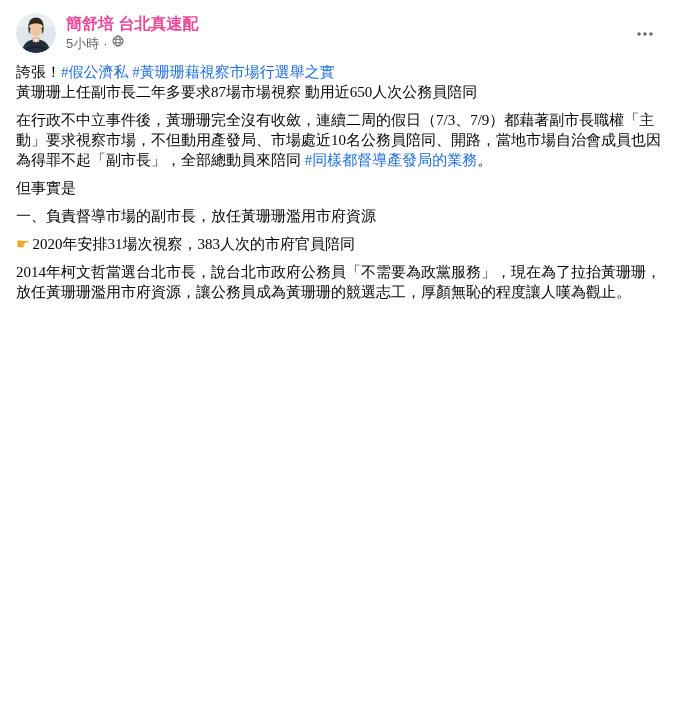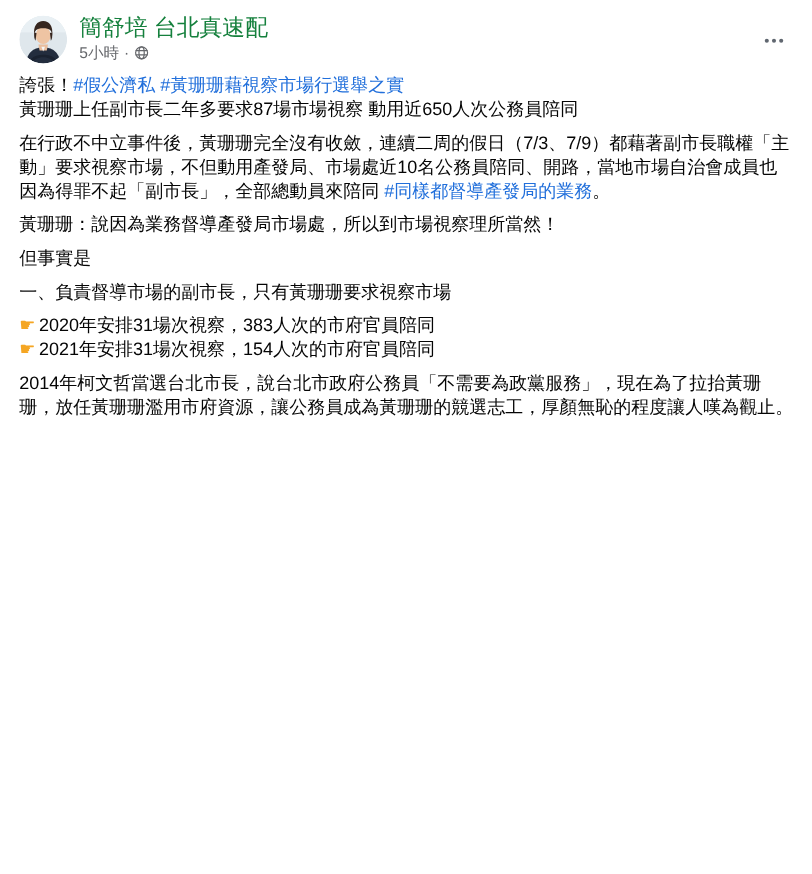--- a/index.html
+++ b/index.html
@@ -4,25 +4,25 @@
 <style>
   html,body{margin:0;padding:0;}
   body{
     width:677px;height:728px;background:#ffffff;overflow:hidden;
     font-family:"Liberation Sans","DejaVu Sans",sans-serif;
     color:#050505;position:relative;
   }
   .post-header{display:flex;align-items:flex-start;padding:13px 16px 0 16px;position:relative;}
   .avatar{width:40px;height:40px;border-radius:50%;overflow:hidden;flex:0 0 40px;cursor:pointer;}
   .header-text{margin-left:10px;padding-top:1px;}
-  .author-name{font-size:19px;font-weight:normal;color:#15803d;line-height:19px;cursor:pointer;}
-  .post-meta{display:flex;align-items:center;gap:4px;font-size:13px;color:#65676B;line-height:17px;margin-top:2px;}
+  .author-name{font-size:16px;font-weight:bold;color:#ec4899;line-height:19px;cursor:pointer;}
+  .post-meta{display:flex;gap:4px;font-size:13px;color:#65676B;line-height:17px;margin-top:2px;}
   .menu-btn{position:absolute;right:16px;top:18px;width:32px;height:32px;display:flex;align-items:center;justify-content:center;border-radius:50%;cursor:pointer;}
   .post-body{padding:9px 16px 0 16px;font-size:15px;line-height:20px;word-break:break-word;}
-  .post-block{margin:0;}
+  .post-block{margin:0;font-family:Liberation Serif, serif;}
   .post-block.gap{margin-top:8px;}
   .hashtag{color:#216FDB;text-decoration:none;cursor:pointer;}
   .bullet-icon{color:#F5A623;margin-right:3px;font-size:15px;}
 </style>
 </head>
 <body>
 
 <div class="post-header">
   <div class="avatar">
     <svg width="40" height="40" viewBox="0 0 40 40">
@@ -66,19 +66,17 @@
       <circle cx="10" cy="10" r="1.7" fill="#606770"></circle>
       <circle cx="16" cy="10" r="1.7" fill="#606770"></circle>
     </svg>
   </div>
 </div>
 
 <div class="post-body">
     <div class="post-block"><span>誇張！</span><a class="hashtag" href="#">#假公濟私</a><span> </span><a class="hashtag" href="#">#黃珊珊藉視察市場行選舉之實</a></div>
     <div class="post-block"><span>黃珊珊上任副市長二年多要求87場市場視察 動用近650人次公務員陪同</span></div>
     <div class="post-block gap"><span>在行政不中立事件後，黃珊珊完全沒有收斂，連續二周的假日（7/3、7/9）都藉著副市長職權「主動」要求視察市場，不但動用產發局、市場處近10名公務員陪同、開路，當地市場自治會成員也因為得罪不起「副市長」，全部總動員來陪同 </span><a class="hashtag" href="#">#同樣都督導產發局的業務</a><span>。</span></div>
-    <div class="post-block gap"><span>黃珊珊：說因為業務督導產發局市場處，所以到市場視察理所當然！</span></div>
     <div class="post-block gap"><span>但事實是</span></div>
-    <div class="post-block gap"><span>一、負責督導市場的副市長，只有黃珊珊要求視察市場</span></div>
+    <div class="post-block gap"><span>一、負責督導市場的副市長，放任黃珊珊濫用市府資源</span></div>
     <div class="post-block gap"><span class="bullet-icon">☛</span><span>2020年安排31場次視察，383人次的市府官員陪同</span></div>
-    <div class="post-block"><span class="bullet-icon">☛</span><span>2021年安排31場次視察，154人次的市府官員陪同</span></div>
     <div class="post-block gap"><span>2014年柯文哲當選台北市長，說台北市政府公務員「不需要為政黨服務」，現在為了拉抬黃珊珊，放任黃珊珊濫用市府資源，讓公務員成為黃珊珊的競選志工，厚顏無恥的程度讓人嘆為觀止。</span></div>
   </div>
 
 </body></html>

